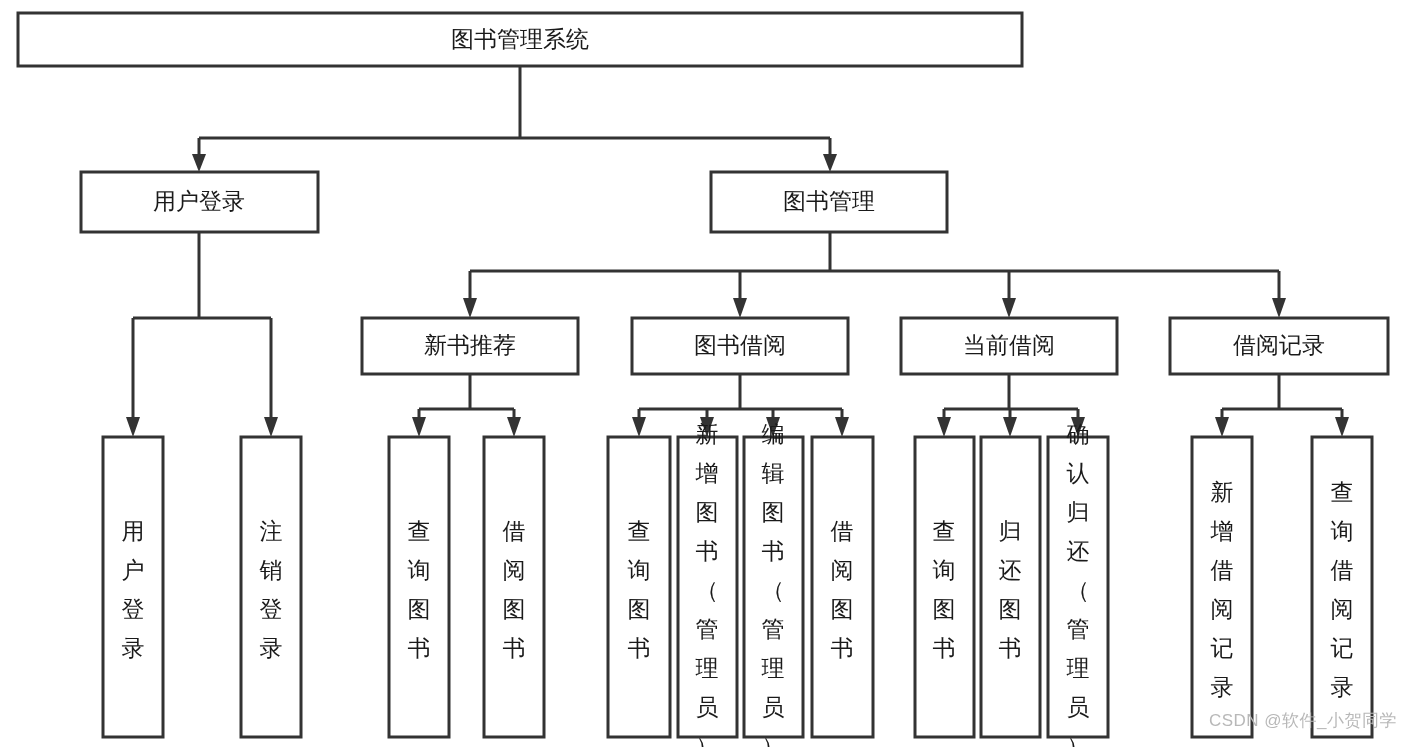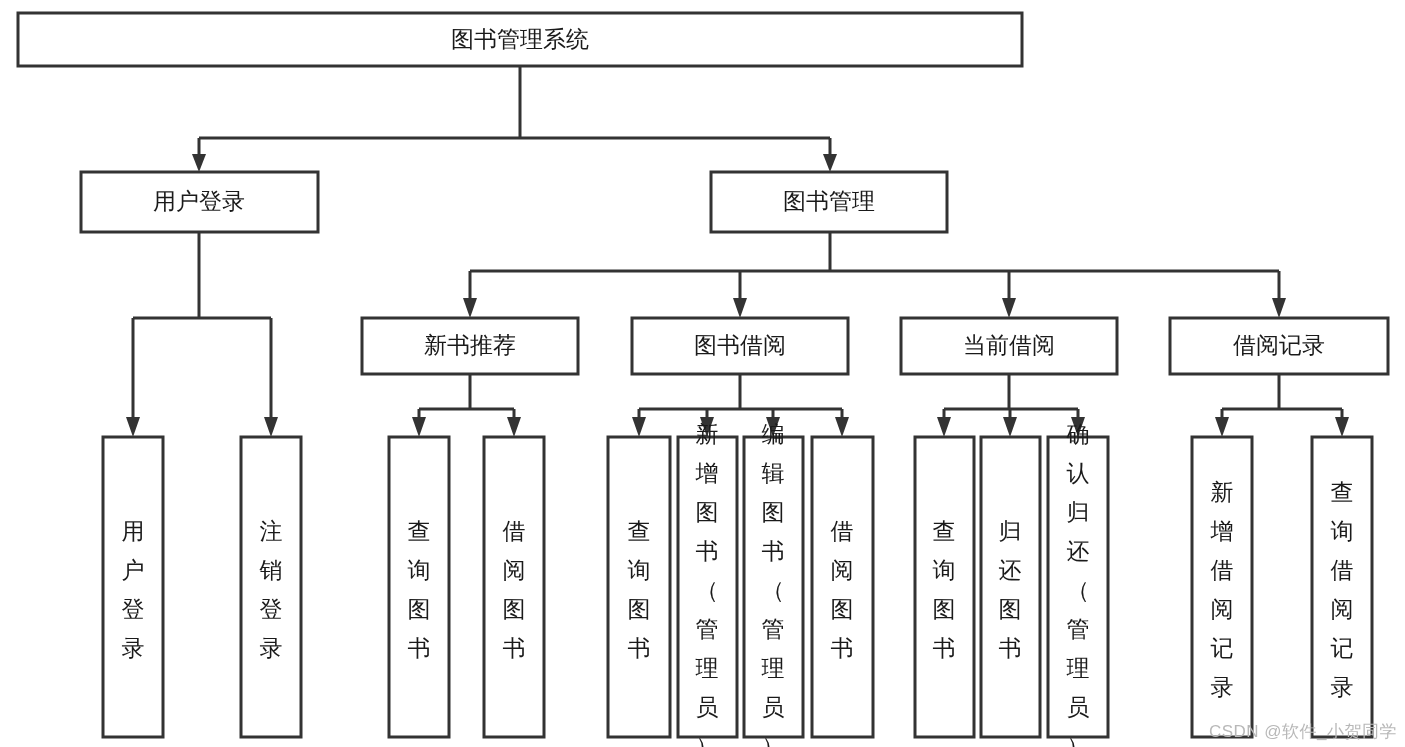--- a/index.html
+++ b/index.html
@@ -51,21 +51,21 @@
     stroke-width: 3;
     fill: none;
   }
   .arrow-head {
     fill: #333333;
     stroke: none;
   }
   .watermark {
     position: absolute;
     right: 8px;
-    bottom: 4px;
+    bottom: 15px;
     font-family: "Liberation Sans", "DejaVu Sans", sans-serif;
     font-size: 17px;
     color: #b8b8b8;
     letter-spacing: 0.5px;
     white-space: nowrap;
     user-select: none;
   }
 </style>
 </head>
 <body>

